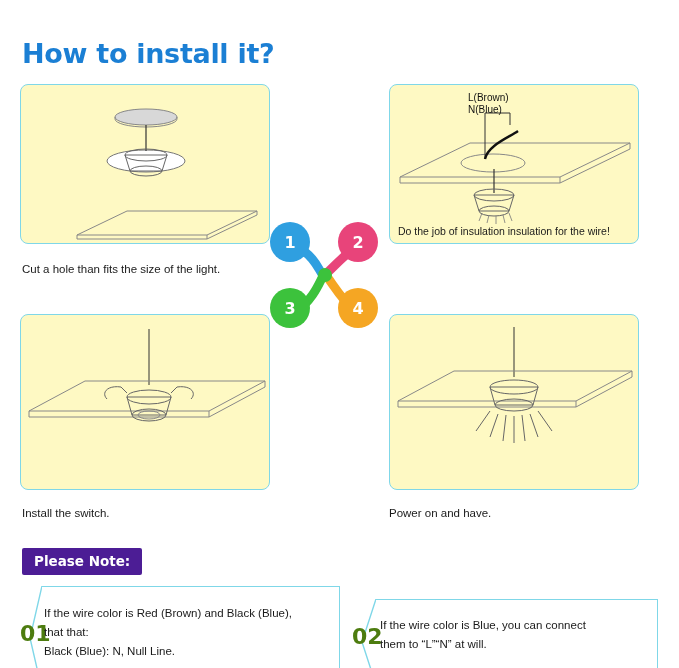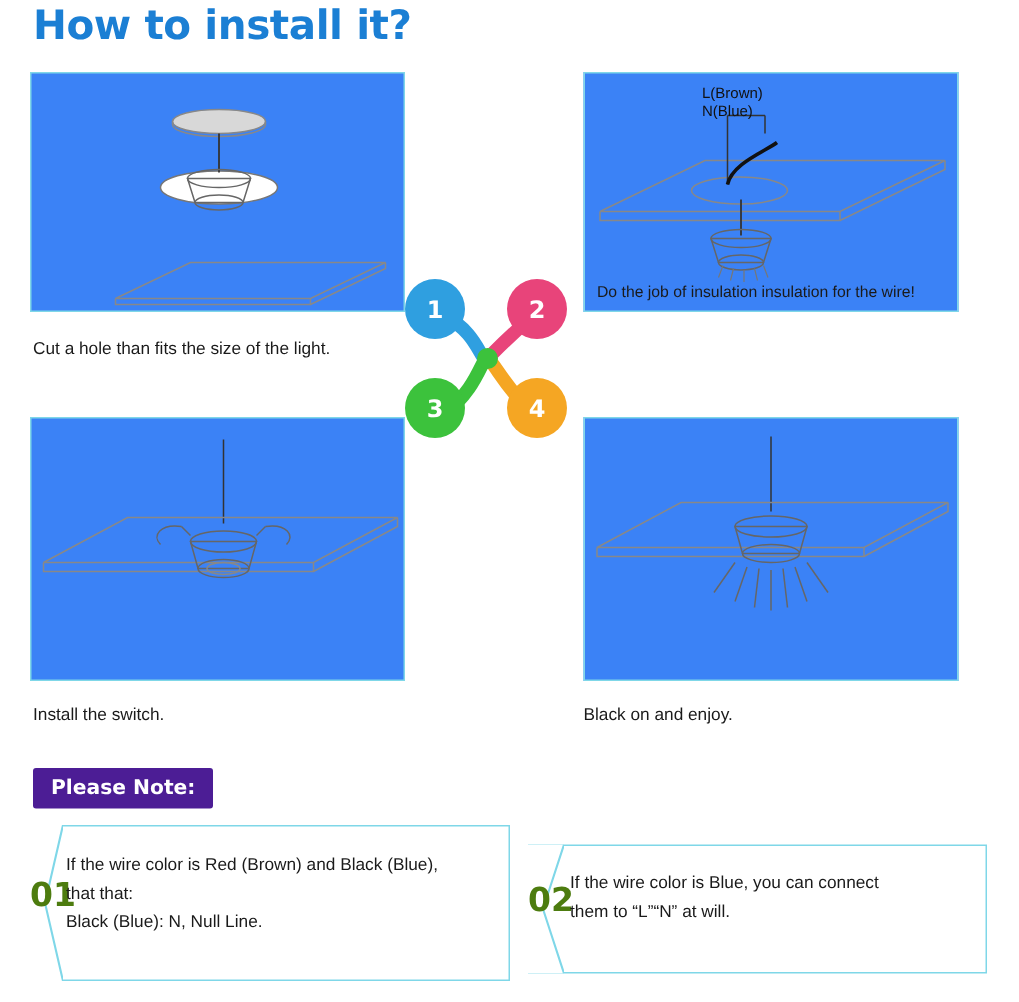--- a/index.html
+++ b/index.html
@@ -3,38 +3,38 @@
 <meta charset="utf-8">
 <style>
   html,body{margin:0;padding:0;}
   body{
     width:679px;height:668px;
     background:#ffffff;
     font-family:"Liberation Sans", sans-serif;
     position:relative;
     overflow:hidden;
   }
-  .root{position:relative;width:679px;height:495px;}
+  .root{position:relative;width:679px;height:495px;margin-top:36px;}
 
   
   .title{
     position:absolute;left:22px;top:2px;
     font-size:27px;font-weight:bold;
     color:#1b7fd4;
     letter-spacing:-0.3px;
     font-family:"DejaVu Sans", sans-serif;
   }
   .title .q{color:#1b7fd4;}
 
   
   .panel{
     position:absolute;
     border:1.6px solid #7fd7e8;
-    border-radius:0;
-    background:#3b82f6;
+    border-radius:8px;
+    background:#fef9c3;
     box-sizing:border-box;
     overflow:hidden;
   }
   #panel1{left:20px;top:48px;width:250px;height:160px;}
   #panel2{left:389px;top:48px;width:250px;height:160px;}
   #panel3{left:20px;top:278px;width:250px;height:176px;}
   #panel4{left:389px;top:278px;width:250px;height:176px;}
 
   .caption{
     position:absolute;
@@ -228,21 +228,21 @@
           <line x1="108" y1="99" x2="100" y2="122"></line>
           <line x1="116" y1="100" x2="113" y2="126"></line>
           <line x1="124" y1="101" x2="124" y2="128"></line>
           <line x1="132" y1="100" x2="135" y2="126"></line>
           <line x1="140" y1="99" x2="148" y2="122"></line>
           <line x1="148" y1="96" x2="162" y2="116"></line>
         </g>
       </g>
     </svg>
   </div>
-  <div class="caption" id="cap4">Black on and enjoy.</div>
+  <div class="caption" id="cap4">Power on and have.</div>
 
   <div class="note-header">Please Note:</div>
 
   <div class="notebox" id="note1"></div>
   <svg style="position:absolute;left:20px;top:550px;width:22px;height:104px;" viewBox="0 0 22 104">
     <path d="M0 0 L22 0 L10 52 L22 104 L0 104 Z" fill="#ffffff" stroke="none"></path>
     <path d="M22 0 L10 52 L22 104" fill="none" stroke="#7fd7e8" stroke-width="1.4"></path>
   </svg>
   <div class="note-num" id="num1">01</div>
   <div class="note-text" id="ntext1">

